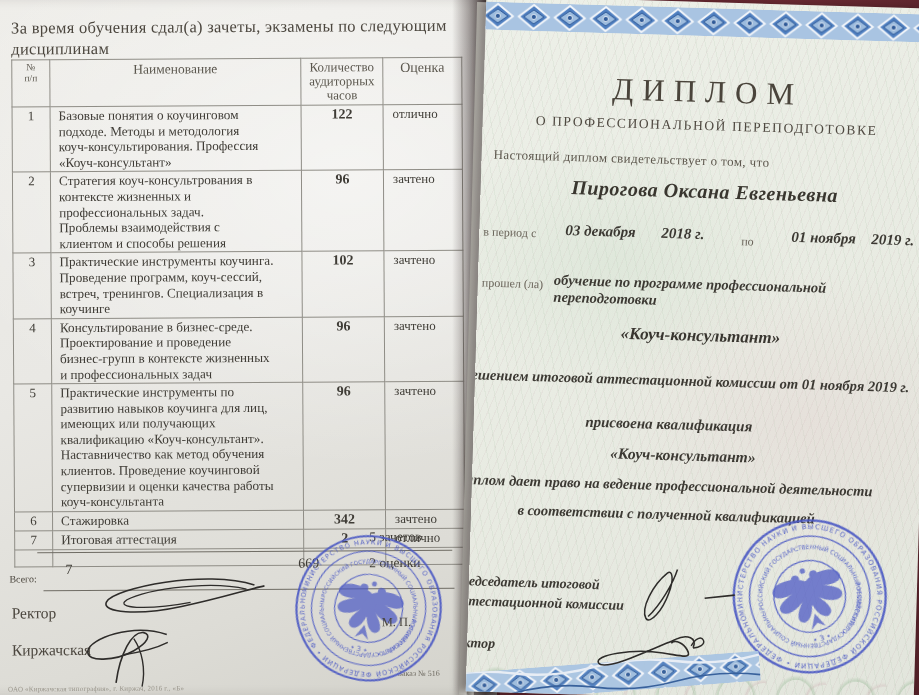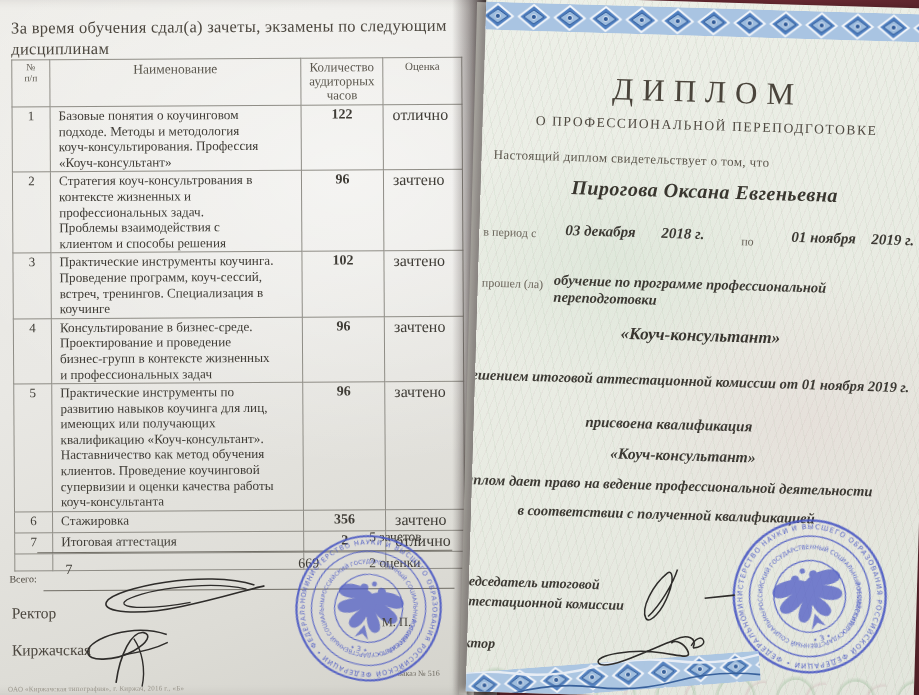--- a/index.html
+++ b/index.html
@@ -27,25 +27,25 @@
   table.courses{
     position:absolute;left:13px;top:58px;width:438px;
     border-collapse:collapse;table-layout:fixed;
     color:#3f3c36;
   }
   table.courses th,table.courses td{border:1px solid #8f8d86;vertical-align:top;}
   table.courses th{font-weight:normal;color:#5b574e;text-align:center;padding:2px 1px;}
   th.h-num{width:35px;font-size:9.5px;line-height:11px;}
   th.h-name{width:248px;font-size:13.5px;}
   th.h-hours{width:79px;font-size:13px;line-height:14px;margin-left:34px;}
-  th.h-grade{width:76px;font-size:11px;margin-left:28px;}
+  th.h-grade{width:76px;font-size:14px;margin-left:28px;}
   td.c-num{text-align:center;font-size:13px;padding-top:1px;}
   td.c-name{font-size:13.2px;line-height:15.6px;padding:1px 4px 1px 8px;white-space:pre-line;}
   td.c-hours{text-align:center;font-size:14px;padding-top:1px;font-weight:bold;}
-  td.c-grade{font-size:16px;padding:1px 2px 1px 9px;}
+  td.c-grade{font-size:13px;padding:1px 2px 1px 9px;}
   tr.spacer td{height:14px;}
   .sum-credits{position:absolute;left:368px;top:530px;font-size:13.5px;color:#3f3c36;}
   .rule1{position:absolute;left:36px;top:551px;width:415px;border-top:1px solid #6f6c64;}
   .sum-hours{position:absolute;left:297px;top:556px;font-size:14px;color:#3f3c36;}
   .sum-marks{position:absolute;left:368px;top:556px;font-size:13.5px;color:#3f3c36;}
   .sum-subjects{position:absolute;left:64px;top:561px;font-size:14px;color:#3f3c36;}
   .total-label{position:absolute;left:8px;top:572px;font-size:10px;color:#4c473f;}
   .rule2{position:absolute;left:42px;top:589px;width:411px;border-top:1px solid #6f6c64;}
   .rector-label{position:absolute;left:10px;top:603px;font-size:15.5px;color:#4c473f;}
   .secretary-label{position:absolute;left:10px;top:640px;font-size:15.5px;color:#4c473f;}
@@ -180,21 +180,21 @@
 Наставничество как метод обучения
 клиентов. Проведение коучинговой
 супервизии и оценки качества работы
 коуч-консультанта</td>
               <td class="c-hours">96</td>
               <td class="c-grade">зачтено</td>
             </tr>
             <tr>
               <td class="c-num">6</td>
               <td class="c-name">Стажировка</td>
-              <td class="c-hours">356</td>
+              <td class="c-hours">342</td>
               <td class="c-grade">зачтено</td>
             </tr>
             <tr>
               <td class="c-num">7</td>
               <td class="c-name">Итоговая аттестация</td>
               <td class="c-hours">2</td>
               <td class="c-grade">отлично</td>
             </tr>
             <tr class="spacer">
               <td></td>

